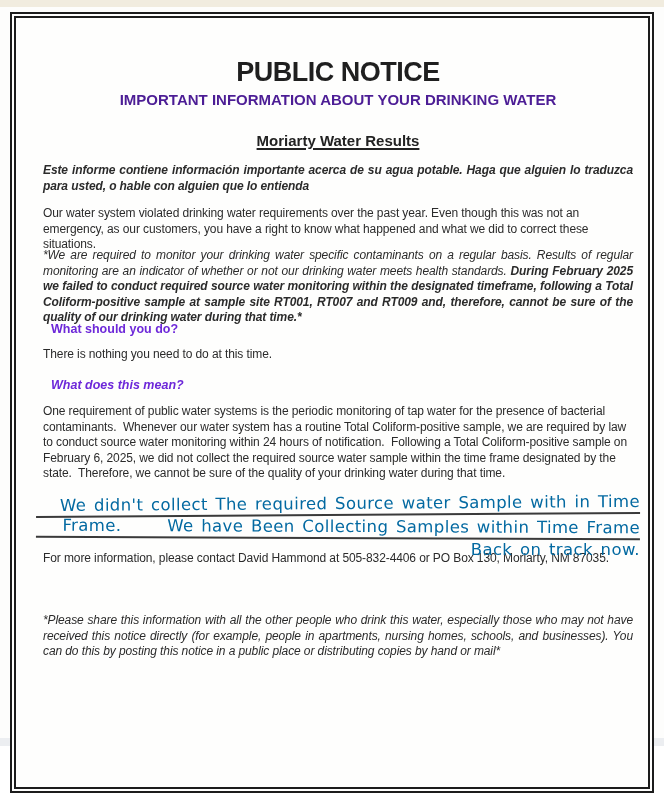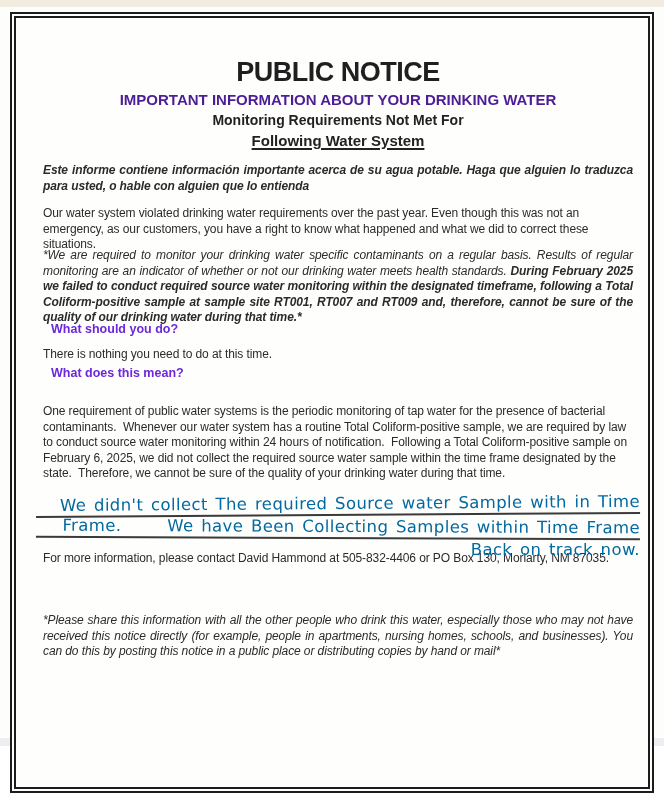--- a/index.html
+++ b/index.html
@@ -57,21 +57,21 @@
     line-height: 15.5px;
     letter-spacing: -0.1px;
   }
   .spanish { top: 163px; font-weight: bold; font-style: italic; text-align: justify; }
   .intro   { top: 206px; }
   .monitoring { top: 248px; font-style: italic; text-align: justify; }
   .monitoring .bold-part { font-weight: bold; }
   .h-q { font-size: 12.5px; font-weight: bold; color: #6d28d9; margin-left: 8px; }
   .h-should { top: 322px; }
   .p-nothing { top: 347px; }
-  .h-mean { top: 366px; }
+  .h-mean { top: 378px; font-style: italic; }
   .p-mean { top: 404px; white-space: pre-wrap; }
   .pink-prompt {
     top: 488px;
     font-size: 12px;
     font-weight: bold;
     color: #db5f82;
     opacity: 0.85;
     white-space: pre;
   }
   .hw-overlay {
@@ -100,22 +100,21 @@
 </head>
 <body>
 
 <div class="page">
   <div class="top-strip"></div>
   <div class="bottom-strip"></div>
   <div class="scan-frame"></div>
 
   <div class="blk center title">PUBLIC NOTICE</div>
   <div class="blk center sub1">IMPORTANT INFORMATION ABOUT YOUR DRINKING WATER</div>
-  <div class="blk center sub2">Monitoring Requirements Not Met For</div>
-  <div class="blk center sysname"><span>Following Water System</span></div>
+  <div class="blk center sysname"><span>Moriarty Water Results</span></div>
 
   <div class="blk body-txt spanish">Este informe contiene información importante acerca de su agua potable. Haga que alguien lo traduzca para usted, o hable con alguien que lo entienda</div>
 
   <div class="blk body-txt intro">Our water system violated drinking water requirements over the past year. Even though this was not an emergency, as our customers, you have a right to know what happened and what we did to correct these situations.</div>
 
   <div class="blk body-txt monitoring"><span>*We are required to monitor your drinking water specific contaminants on a regular basis. Results of regular monitoring are an indicator of whether or not our drinking water meets health standards. </span><span class="bold-part">During February 2025 we failed to conduct required source water monitoring within the designated timeframe, following a Total Coliform-positive sample at sample site RT001, RT007 and RT009 and, therefore, cannot be sure of the quality of our drinking water during that time.*</span></div>
 
   <div class="blk h-q h-should">What should you do?</div>
   <div class="blk body-txt p-nothing">There is nothing you need to do at this time.</div>
 

